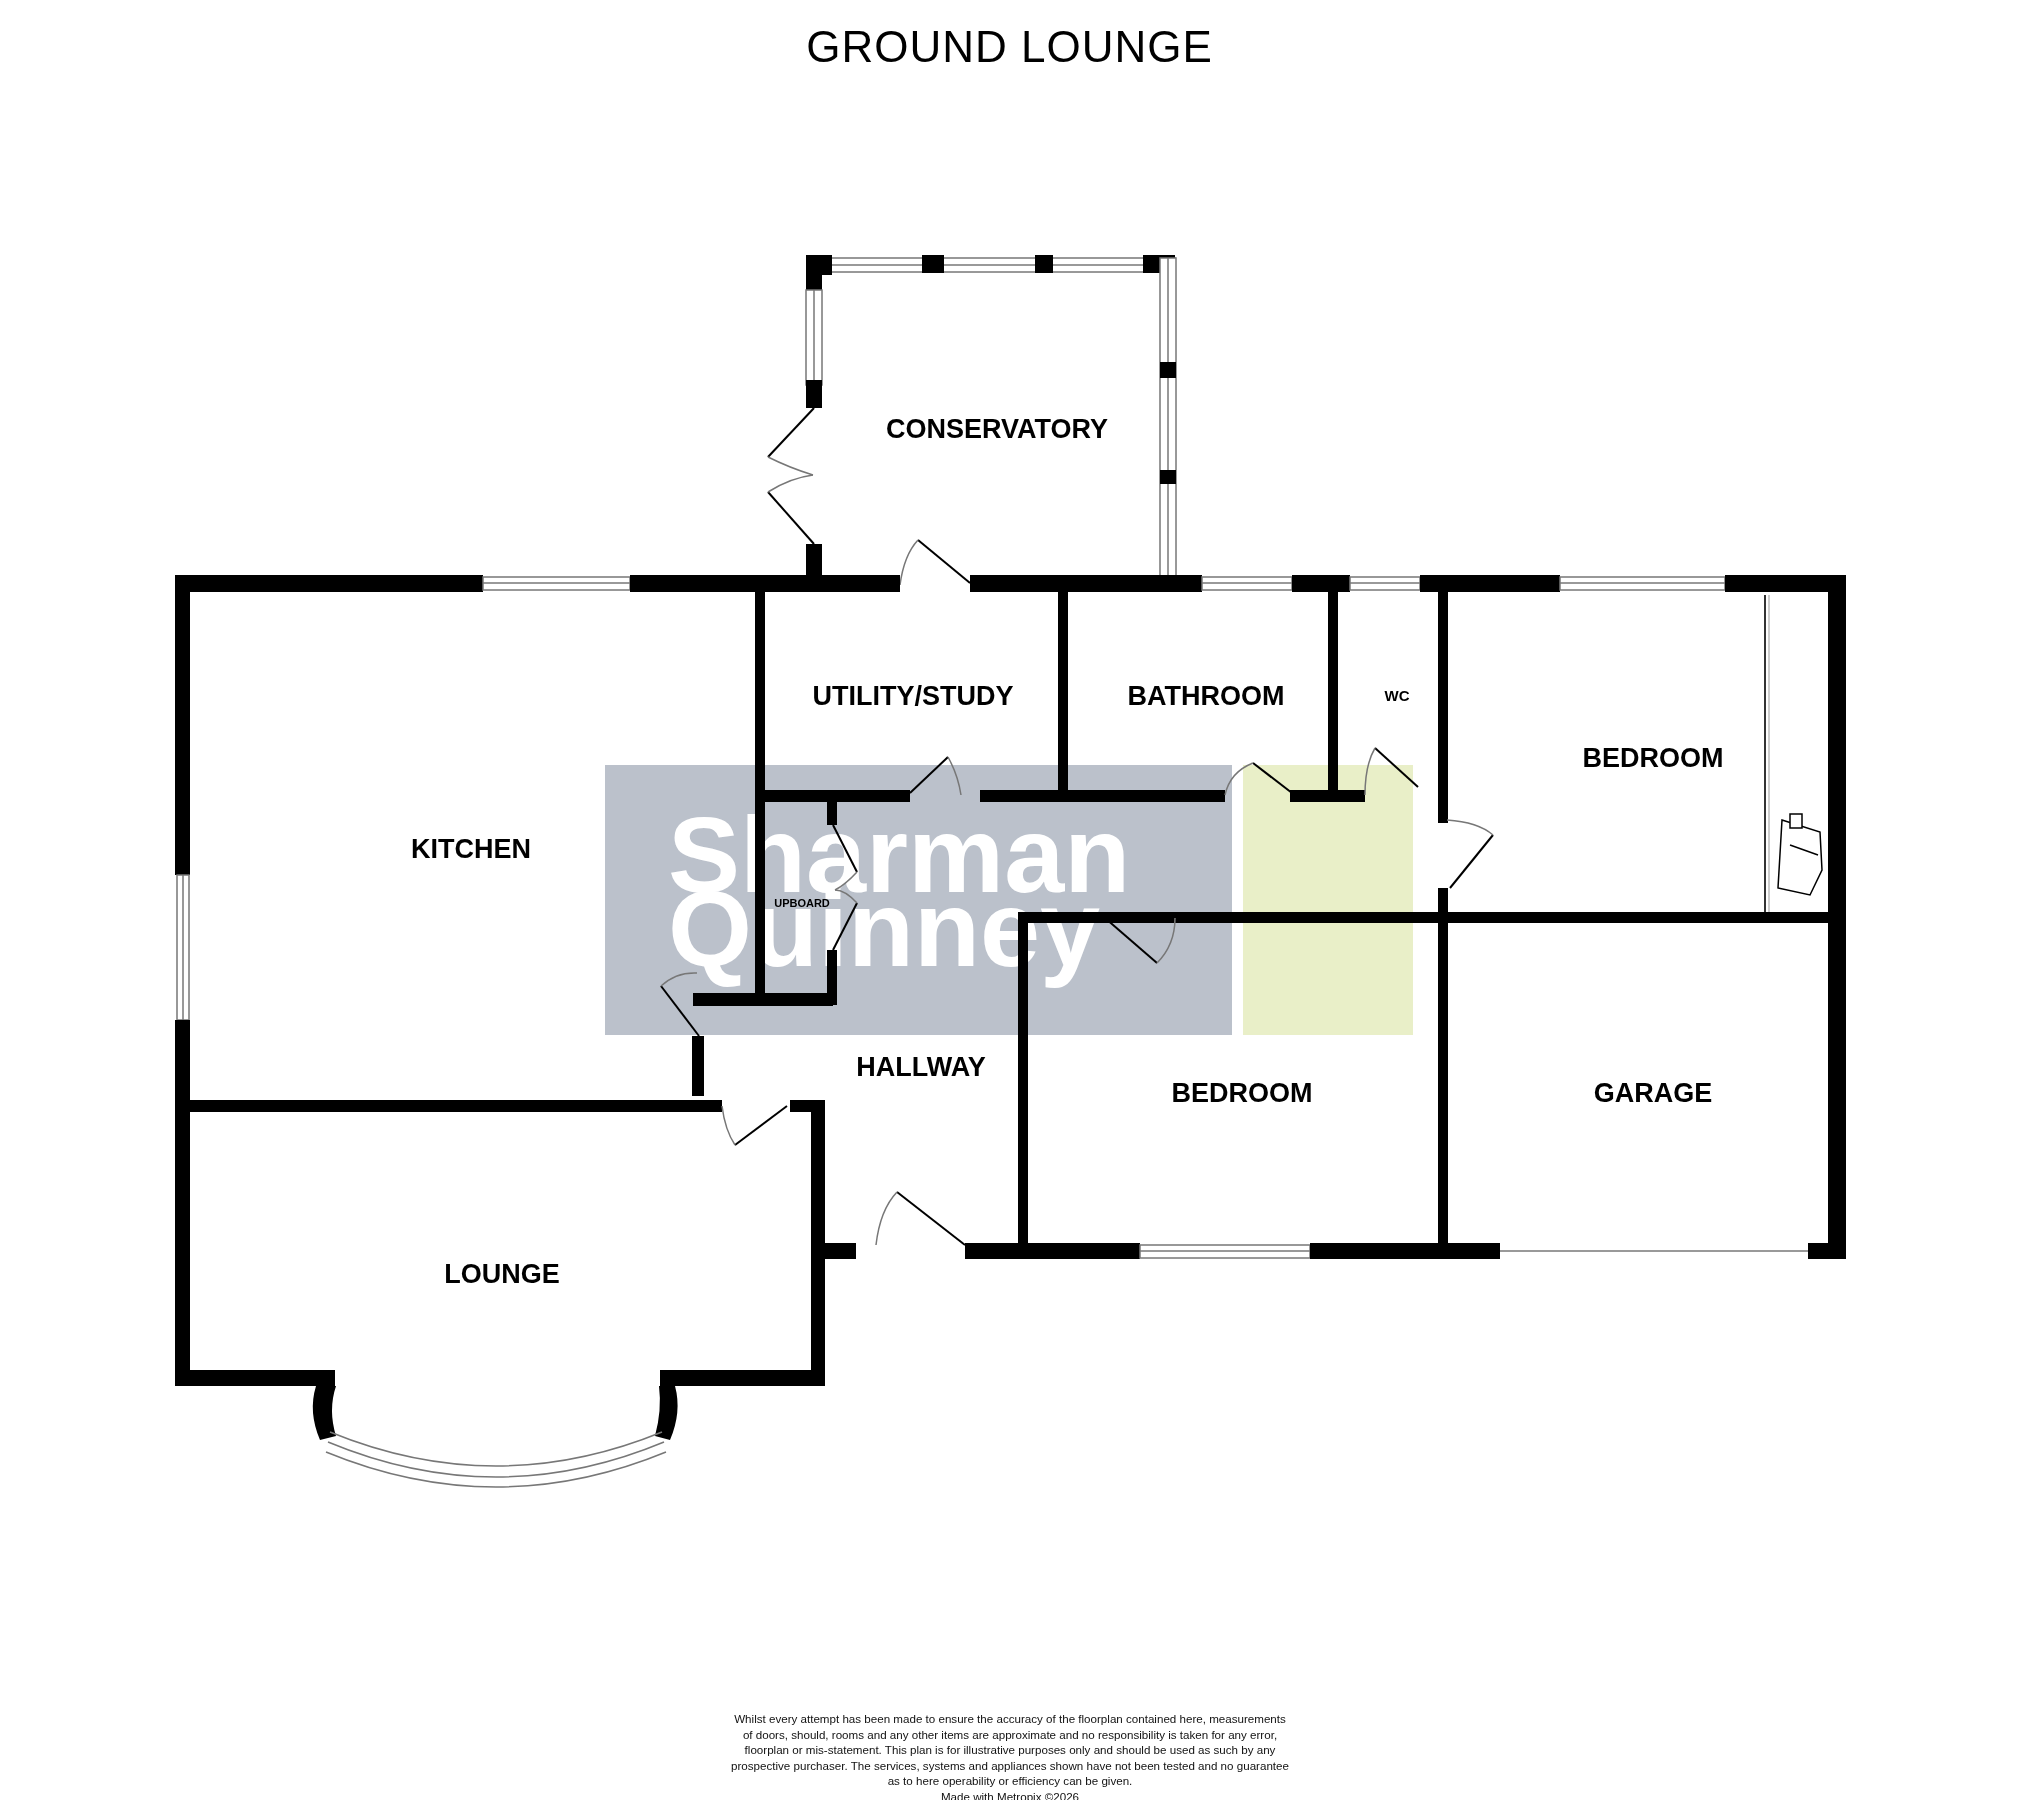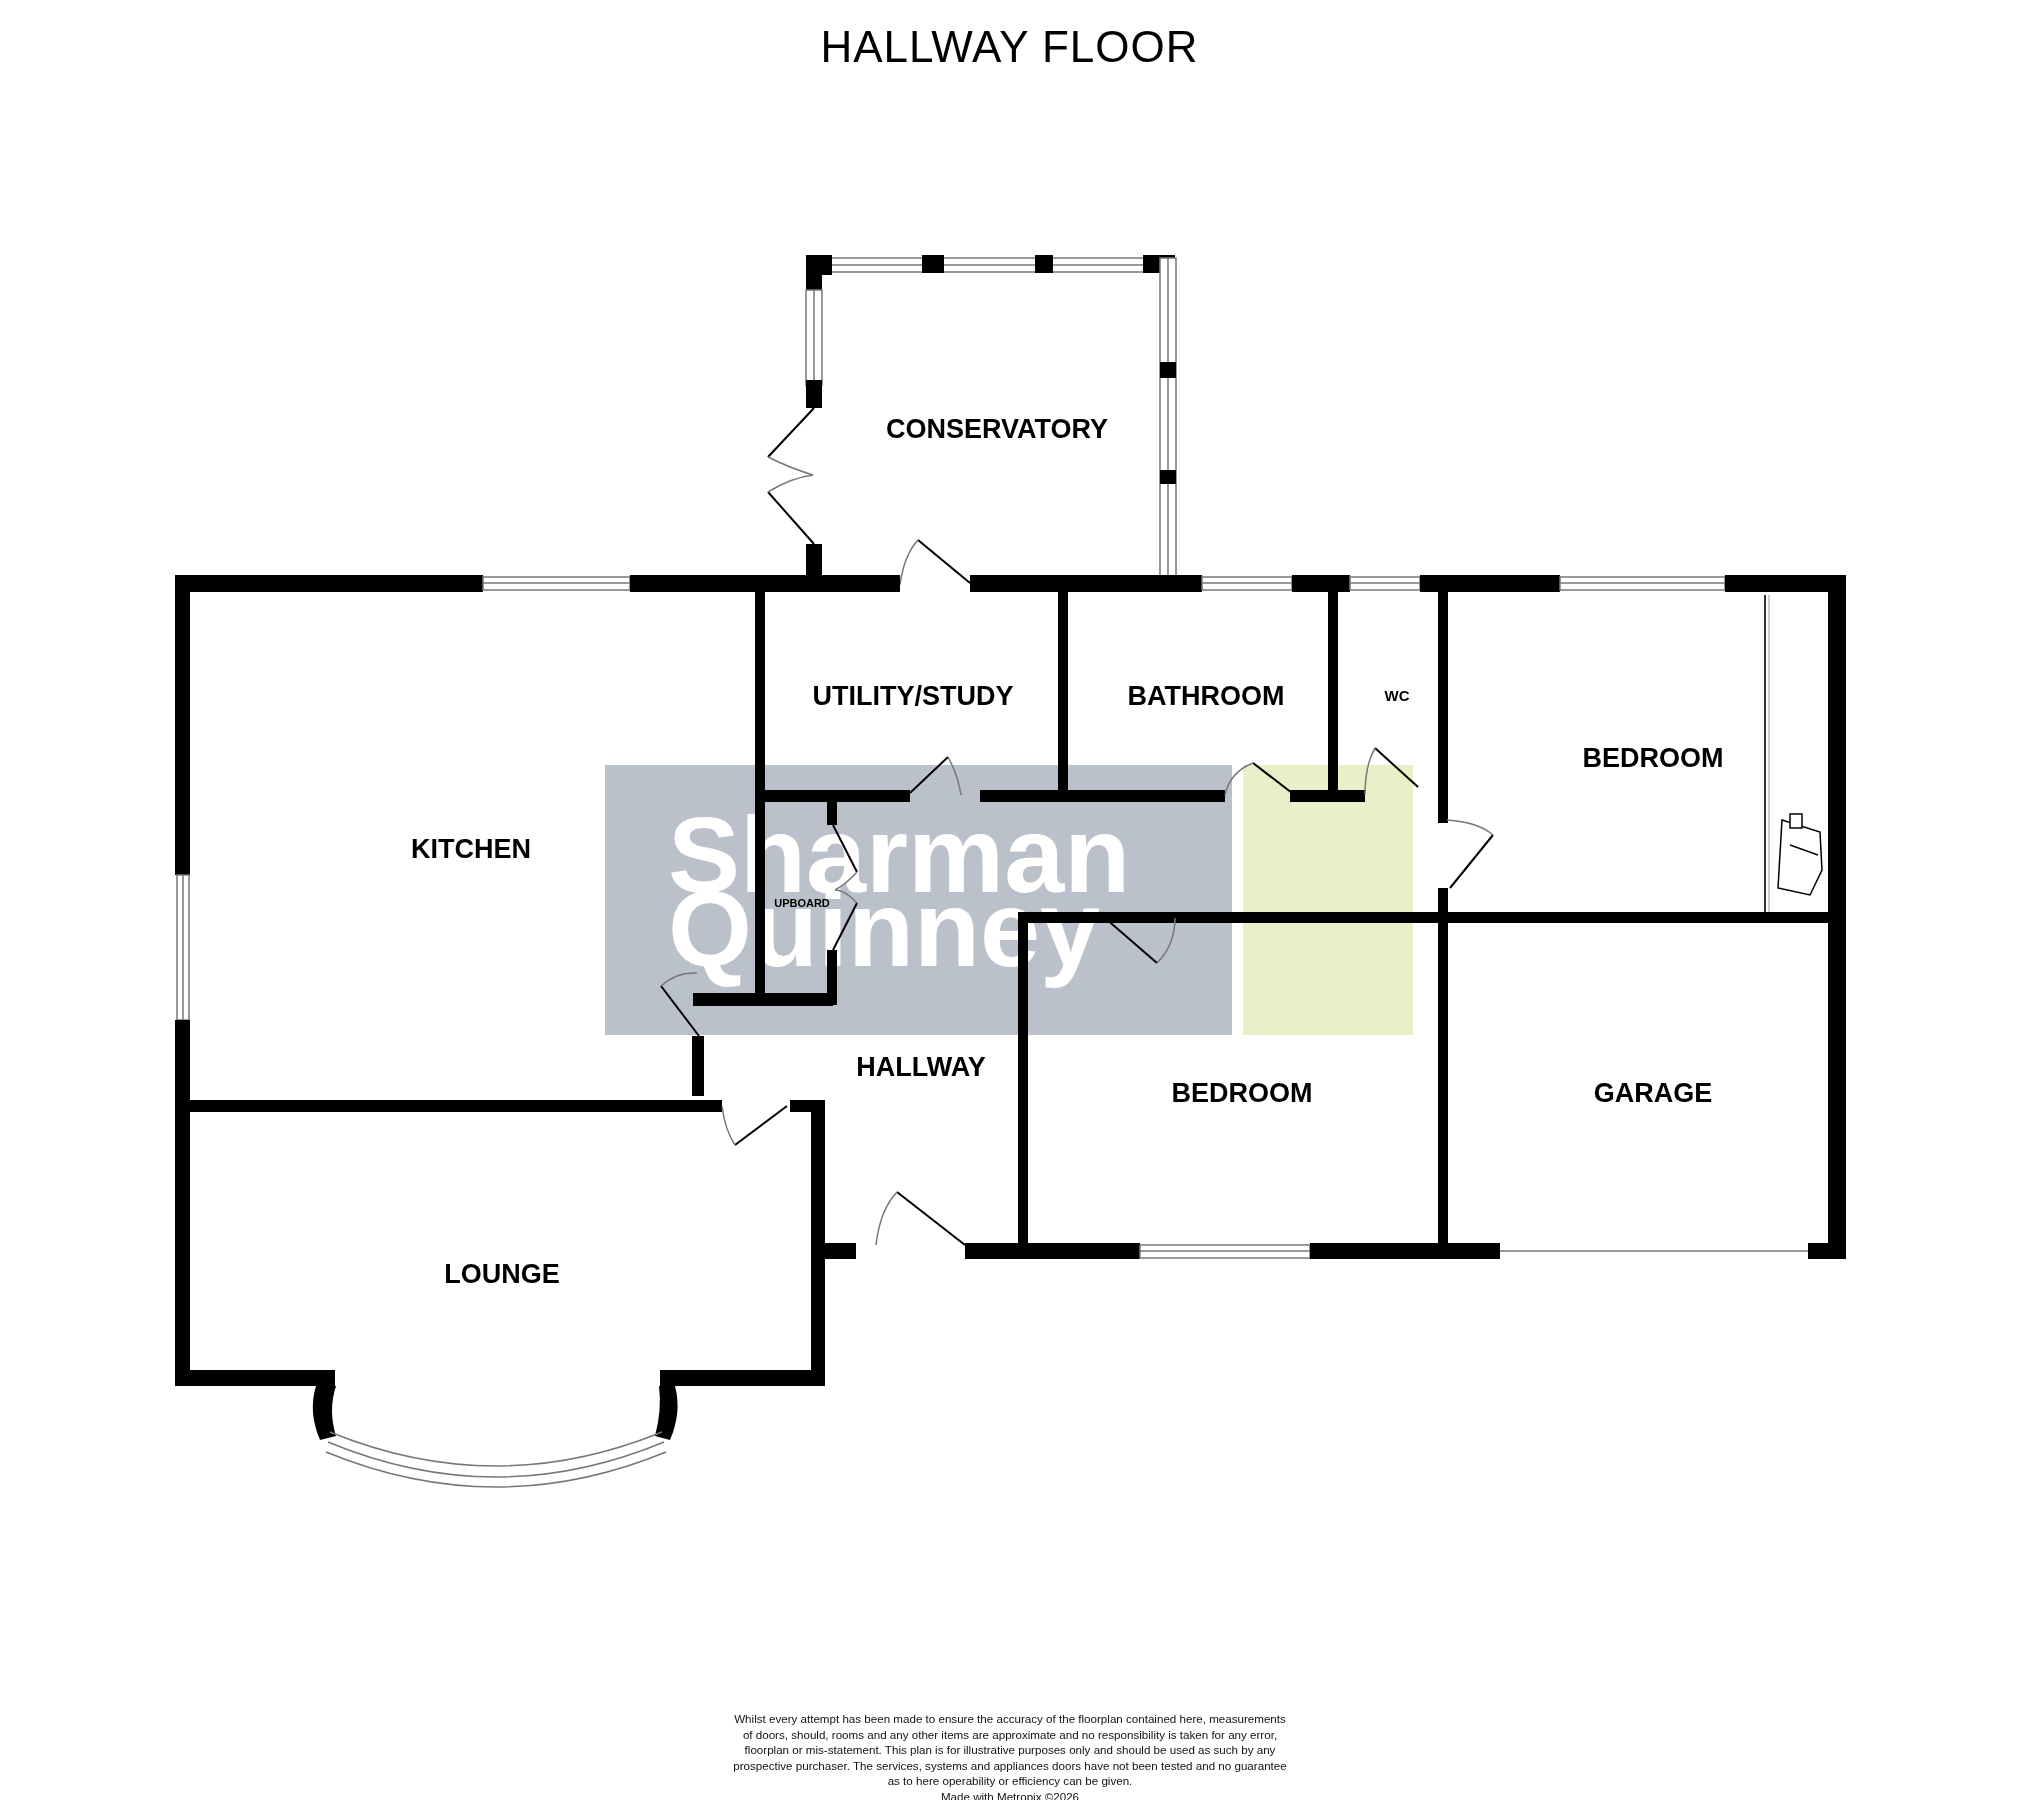--- a/index.html
+++ b/index.html
@@ -12,21 +12,21 @@
   .disclaimer div { white-space: nowrap; }
   .wall { fill: #000; }
   .win { fill: #fff; stroke: #777; stroke-width: 1.5; }
   .winline { stroke: #777; stroke-width: 1.5; }
   .door { stroke: #000; stroke-width: 2; fill: none; }
   .swing { stroke: #777; stroke-width: 1.5; fill: none; }
 </style>
 </head>
 <body>
 
-<div class="title">HALLWAY FLOOR</div>
+<div class="title">GROUND LOUNGE</div>
 
 <svg class="plan" width="2019" height="1800" viewBox="0 0 2019 1800">
 
   <rect x="605" y="765" width="627" height="270" fill="#BBC1CB"></rect>
   <rect x="1243" y="765" width="170" height="270" fill="#E9EFC8"></rect>
   <text class="wm-text" x="668" y="892" font-size="108">Sharman</text>
   <text class="wm-text" x="668" y="966" font-size="108">Quinney</text>
 
   <g>
 
@@ -201,16 +201,16 @@
   <text class="room-label" x="921" y="1076" font-size="27">HALLWAY</text>
   <text class="room-label" x="1242" y="1102" font-size="27">BEDROOM</text>
   <text class="room-label" x="1653" y="1102" font-size="27">GARAGE</text>
   <text class="room-label" x="502" y="1283" font-size="27">LOUNGE</text>
 </svg>
 
 <div class="disclaimer">
   <div>Whilst every attempt has been made to ensure the accuracy of the floorplan contained here, measurements</div>
   <div>of doors, should, rooms and any other items are approximate and no responsibility is taken for any error,</div>
   <div>floorplan or mis-statement. This plan is for illustrative purposes only and should be used as such by any</div>
-  <div>prospective purchaser. The services, systems and appliances doors have not been tested and no guarantee</div>
+  <div>prospective purchaser. The services, systems and appliances shown have not been tested and no guarantee</div>
   <div>as to here operability or efficiency can be given.</div>
   <div>Made with Metropix ©2026</div>
 </div>
 
 </body></html>

